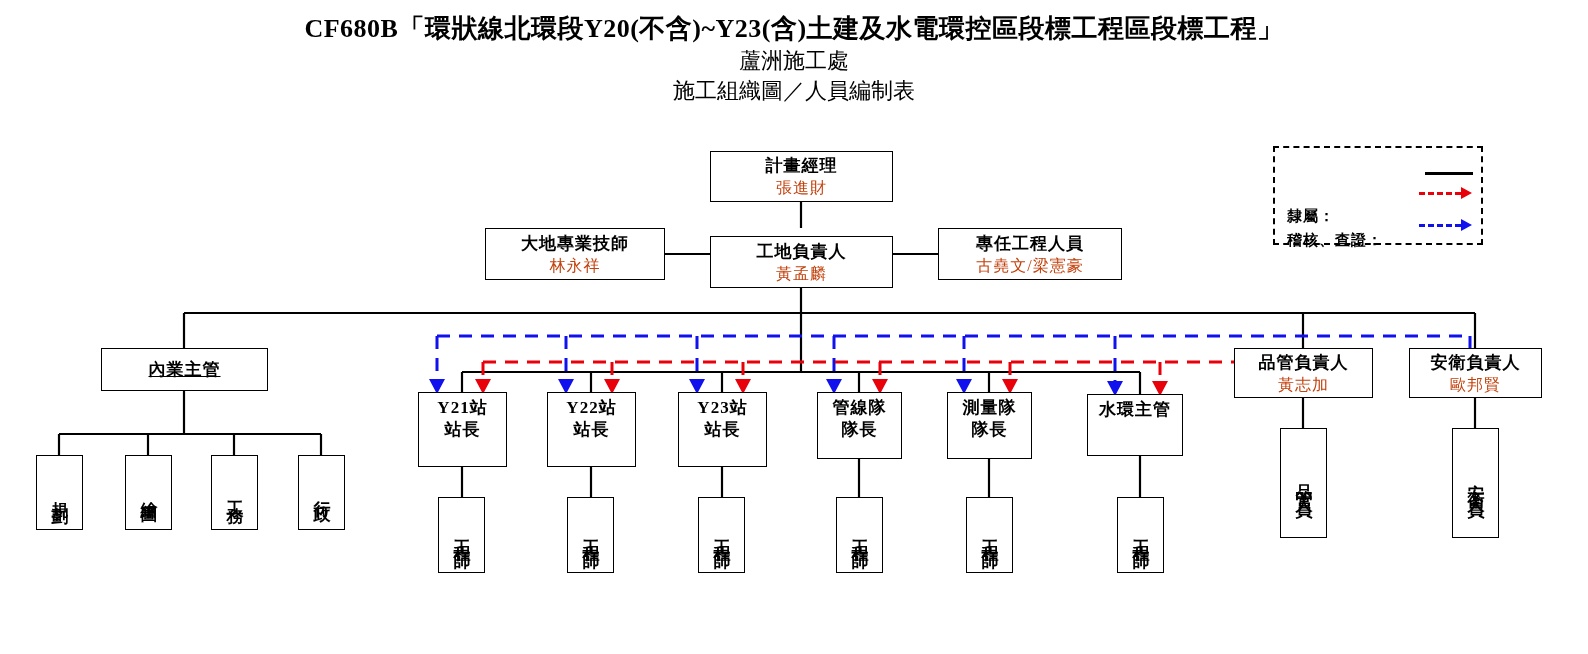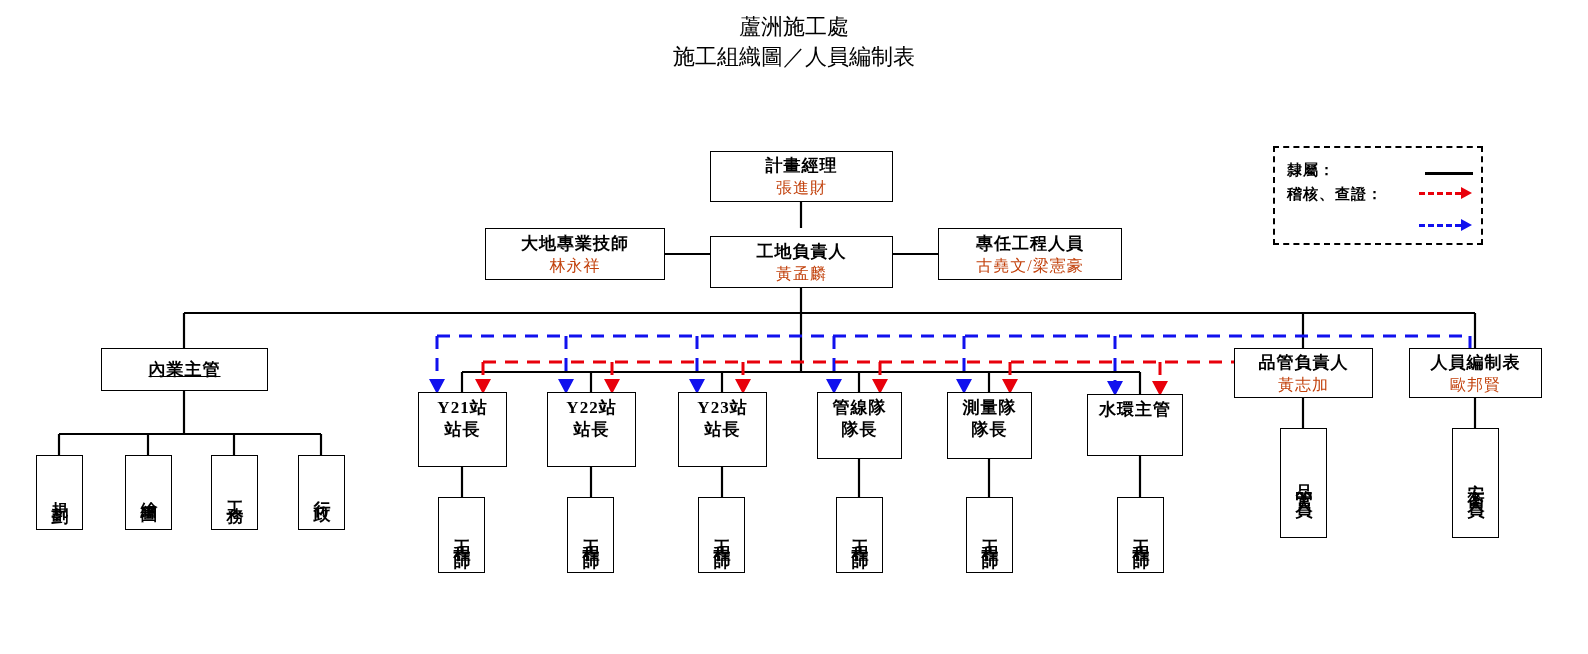--- a/index.html
+++ b/index.html
@@ -27,37 +27,38 @@
   .node.v .ttl{
     writing-mode:vertical-rl;text-orientation:upright;
     font-size:17px;letter-spacing:6px;line-height:24px;font-weight:bold;
   }
   .node.topalign{justify-content:flex-start;padding-top:4px;}
 
   .legend{
     position:absolute;left:1273px;top:146px;width:210px;height:99px;
     border:2px dashed #000;background:#fff;box-sizing:border-box;z-index:4;
   }
-  .legend-row{position:absolute;display:flex;align-items:center;}
+  .legend-row{position:absolute;display:flex;align-items:center;margin-top:46px;}
   .legend-lbl{font-size:15px;font-weight:bold;white-space:nowrap;letter-spacing:1px;}
   .lg-r1{left:12px;top:13px;}
   .lg-r2{left:12px;top:37px;}
   .lg-solid{position:absolute;left:150px;top:24px;width:48px;height:3px;background:#000;}
   .lg-dash-red{position:absolute;left:144px;top:44px;width:42px;height:0;border-top:3px dashed #e8000b;}
   .lg-dash-blue{position:absolute;left:144px;top:76px;width:42px;height:0;border-top:3px dashed #1111ee;}
   .lg-arrow{position:absolute;width:0;height:0;border-top:6px solid transparent;border-bottom:6px solid transparent;}
   .lg-arrow-red{left:186px;top:39px;border-left:11px solid #e8000b;}
   .lg-arrow-blue{left:186px;top:71px;border-left:11px solid #1111ee;}
 </style>
 </head>
 <body>
 
 <div id="stage">
 
   <div class="title-block">
+    <div class="title-line1">CF680B「環狀線北環段Y20(不含)~Y23(含)土建及水電環控區段標工程區段標工程」</div>
     <div class="title-line2">蘆洲施工處</div>
     <div class="title-line3">施工組織圖／人員編制表</div>
   </div>
 
   <svg id="wires">
     <g stroke="#000" stroke-width="2.2" fill="none">
       <line x1="801" y1="202" x2="801" y2="228"></line>
       <line x1="665" y1="254" x2="710" y2="254"></line>
       <line x1="893" y1="254" x2="938" y2="254"></line>
       <line x1="801" y1="280" x2="801" y2="372"></line>
@@ -212,21 +213,21 @@
 
   <div class="node" style="left:1234px;top:348px;width:139px;height:50px;">
     <div class="ttl">品管負責人</div>
     <div class="sub">黃志加</div>
   </div>
   <div class="node v" style="left:1280px;top:428px;width:47px;height:110px;">
     <div class="ttl">品管人員</div>
   </div>
 
   <div class="node" style="left:1409px;top:348px;width:133px;height:50px;">
-    <div class="ttl">人員編制表</div>
+    <div class="ttl">安衛負責人</div>
     <div class="sub">歐邦賢</div>
   </div>
   <div class="node v" style="left:1452px;top:428px;width:47px;height:110px;">
     <div class="ttl">安衛人員</div>
   </div>
 
   <div class="legend">
     <div class="legend-row lg-r1">
       <span class="legend-lbl">隸屬：</span>
     </div>

